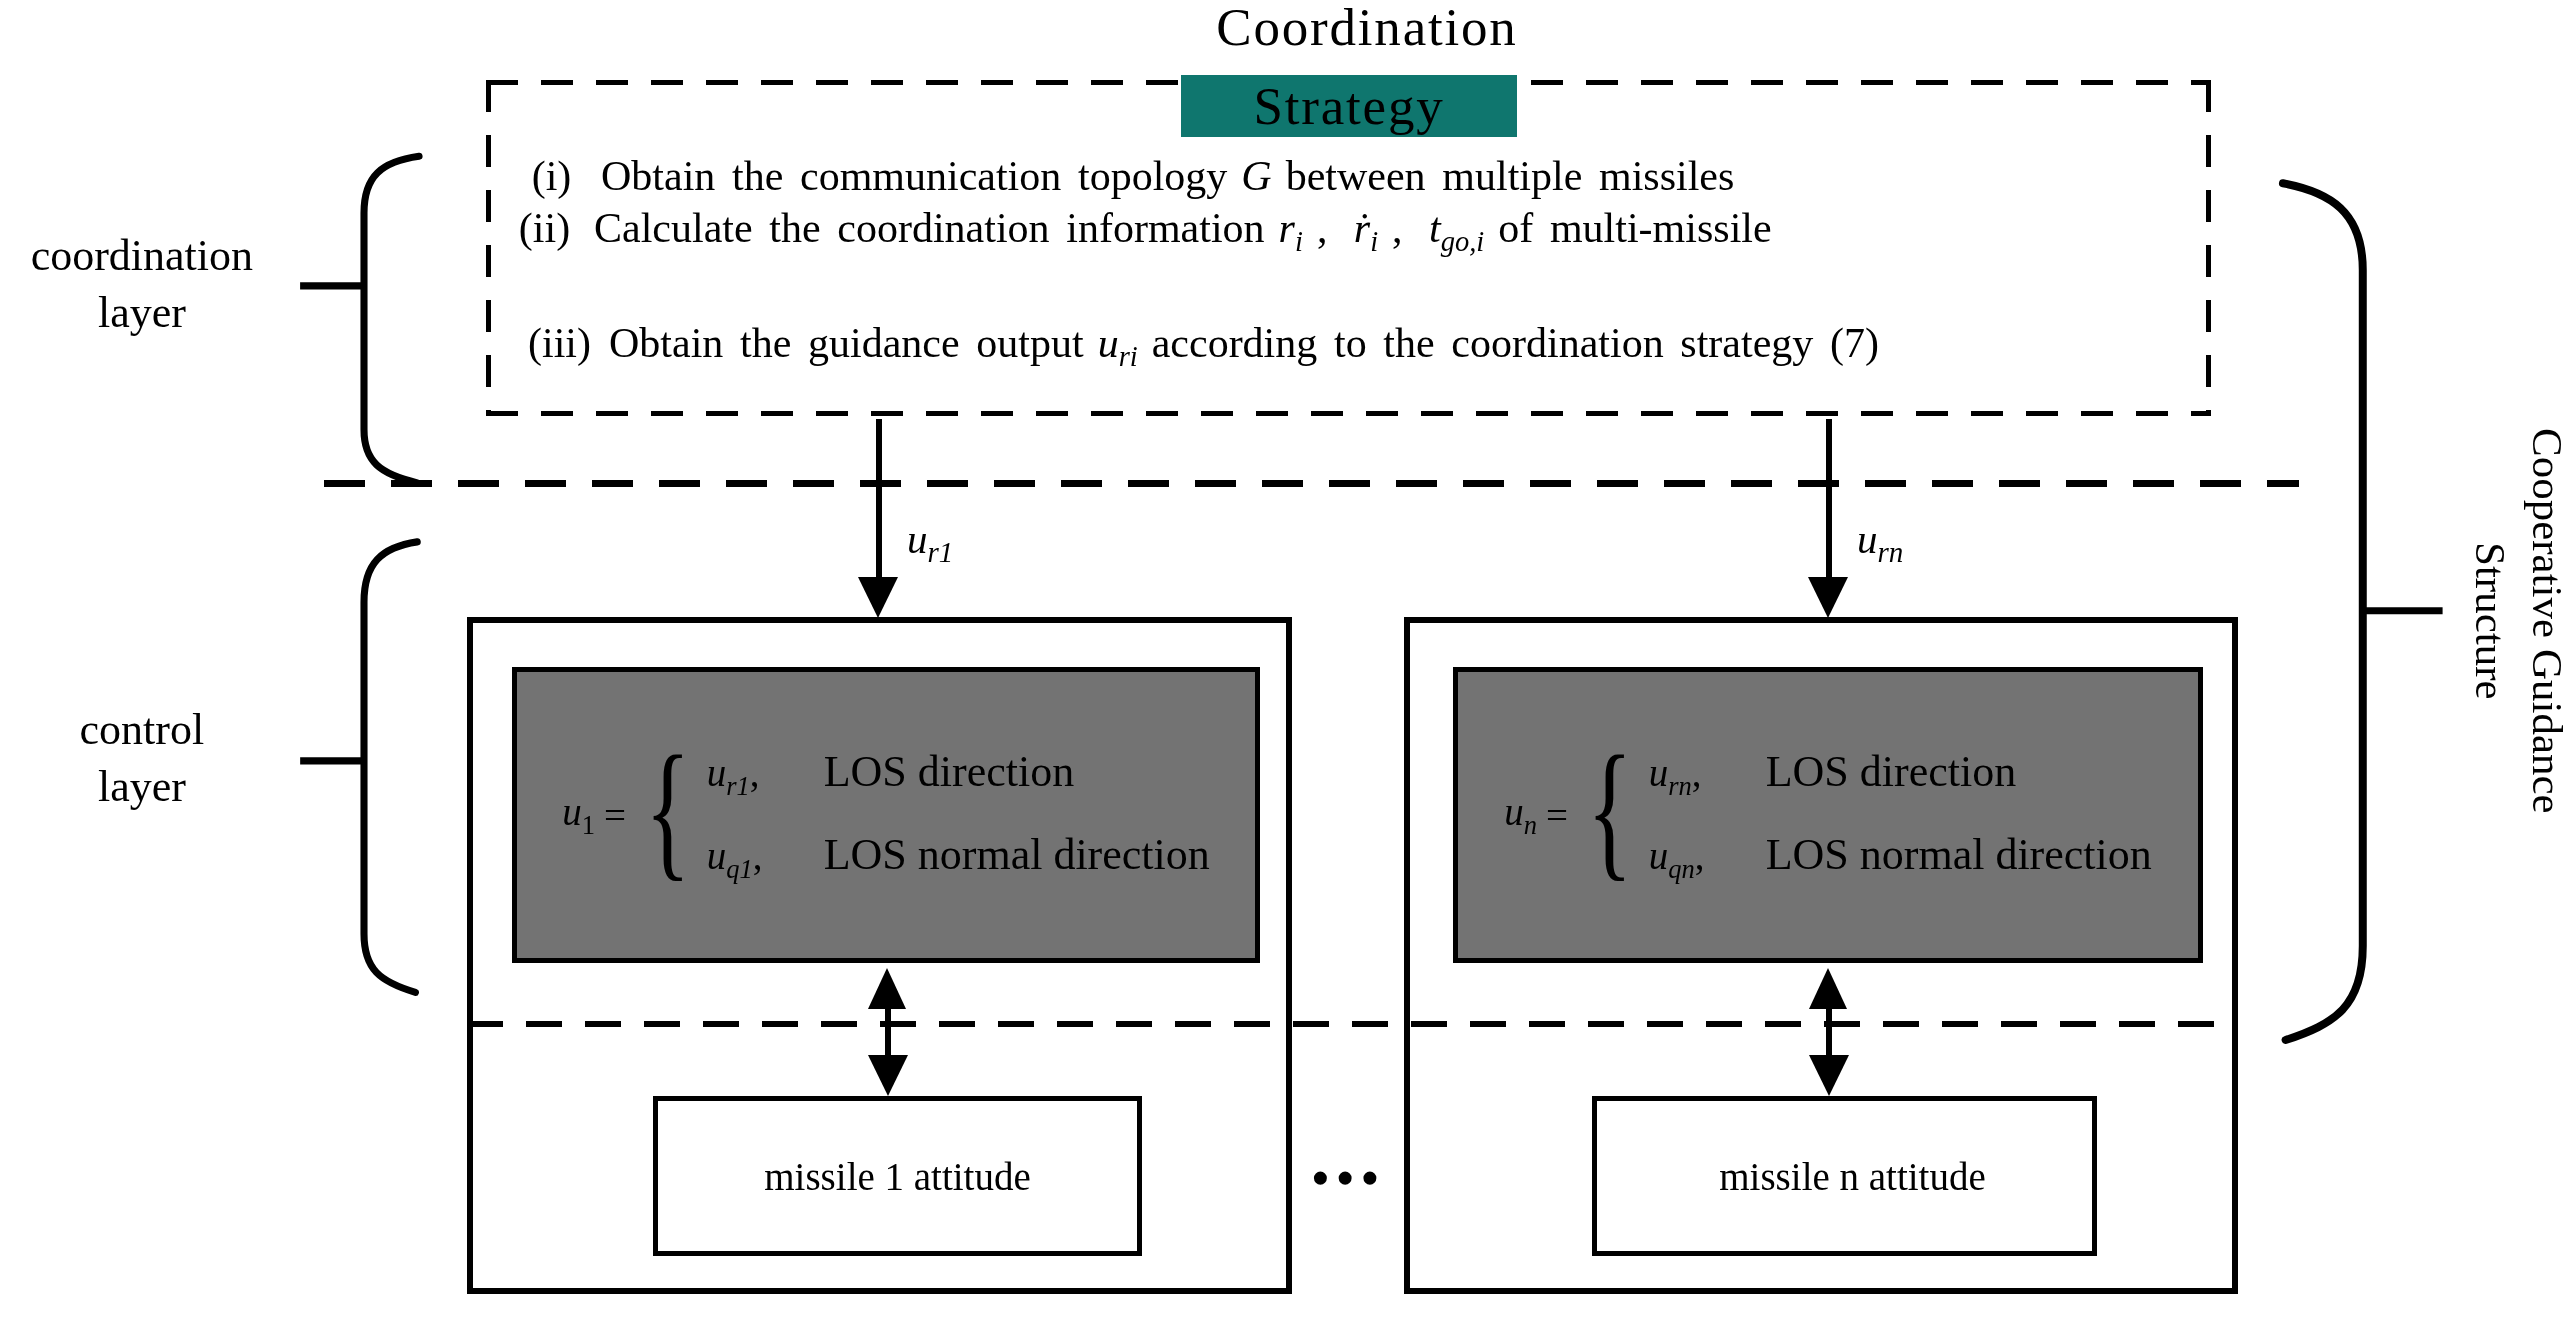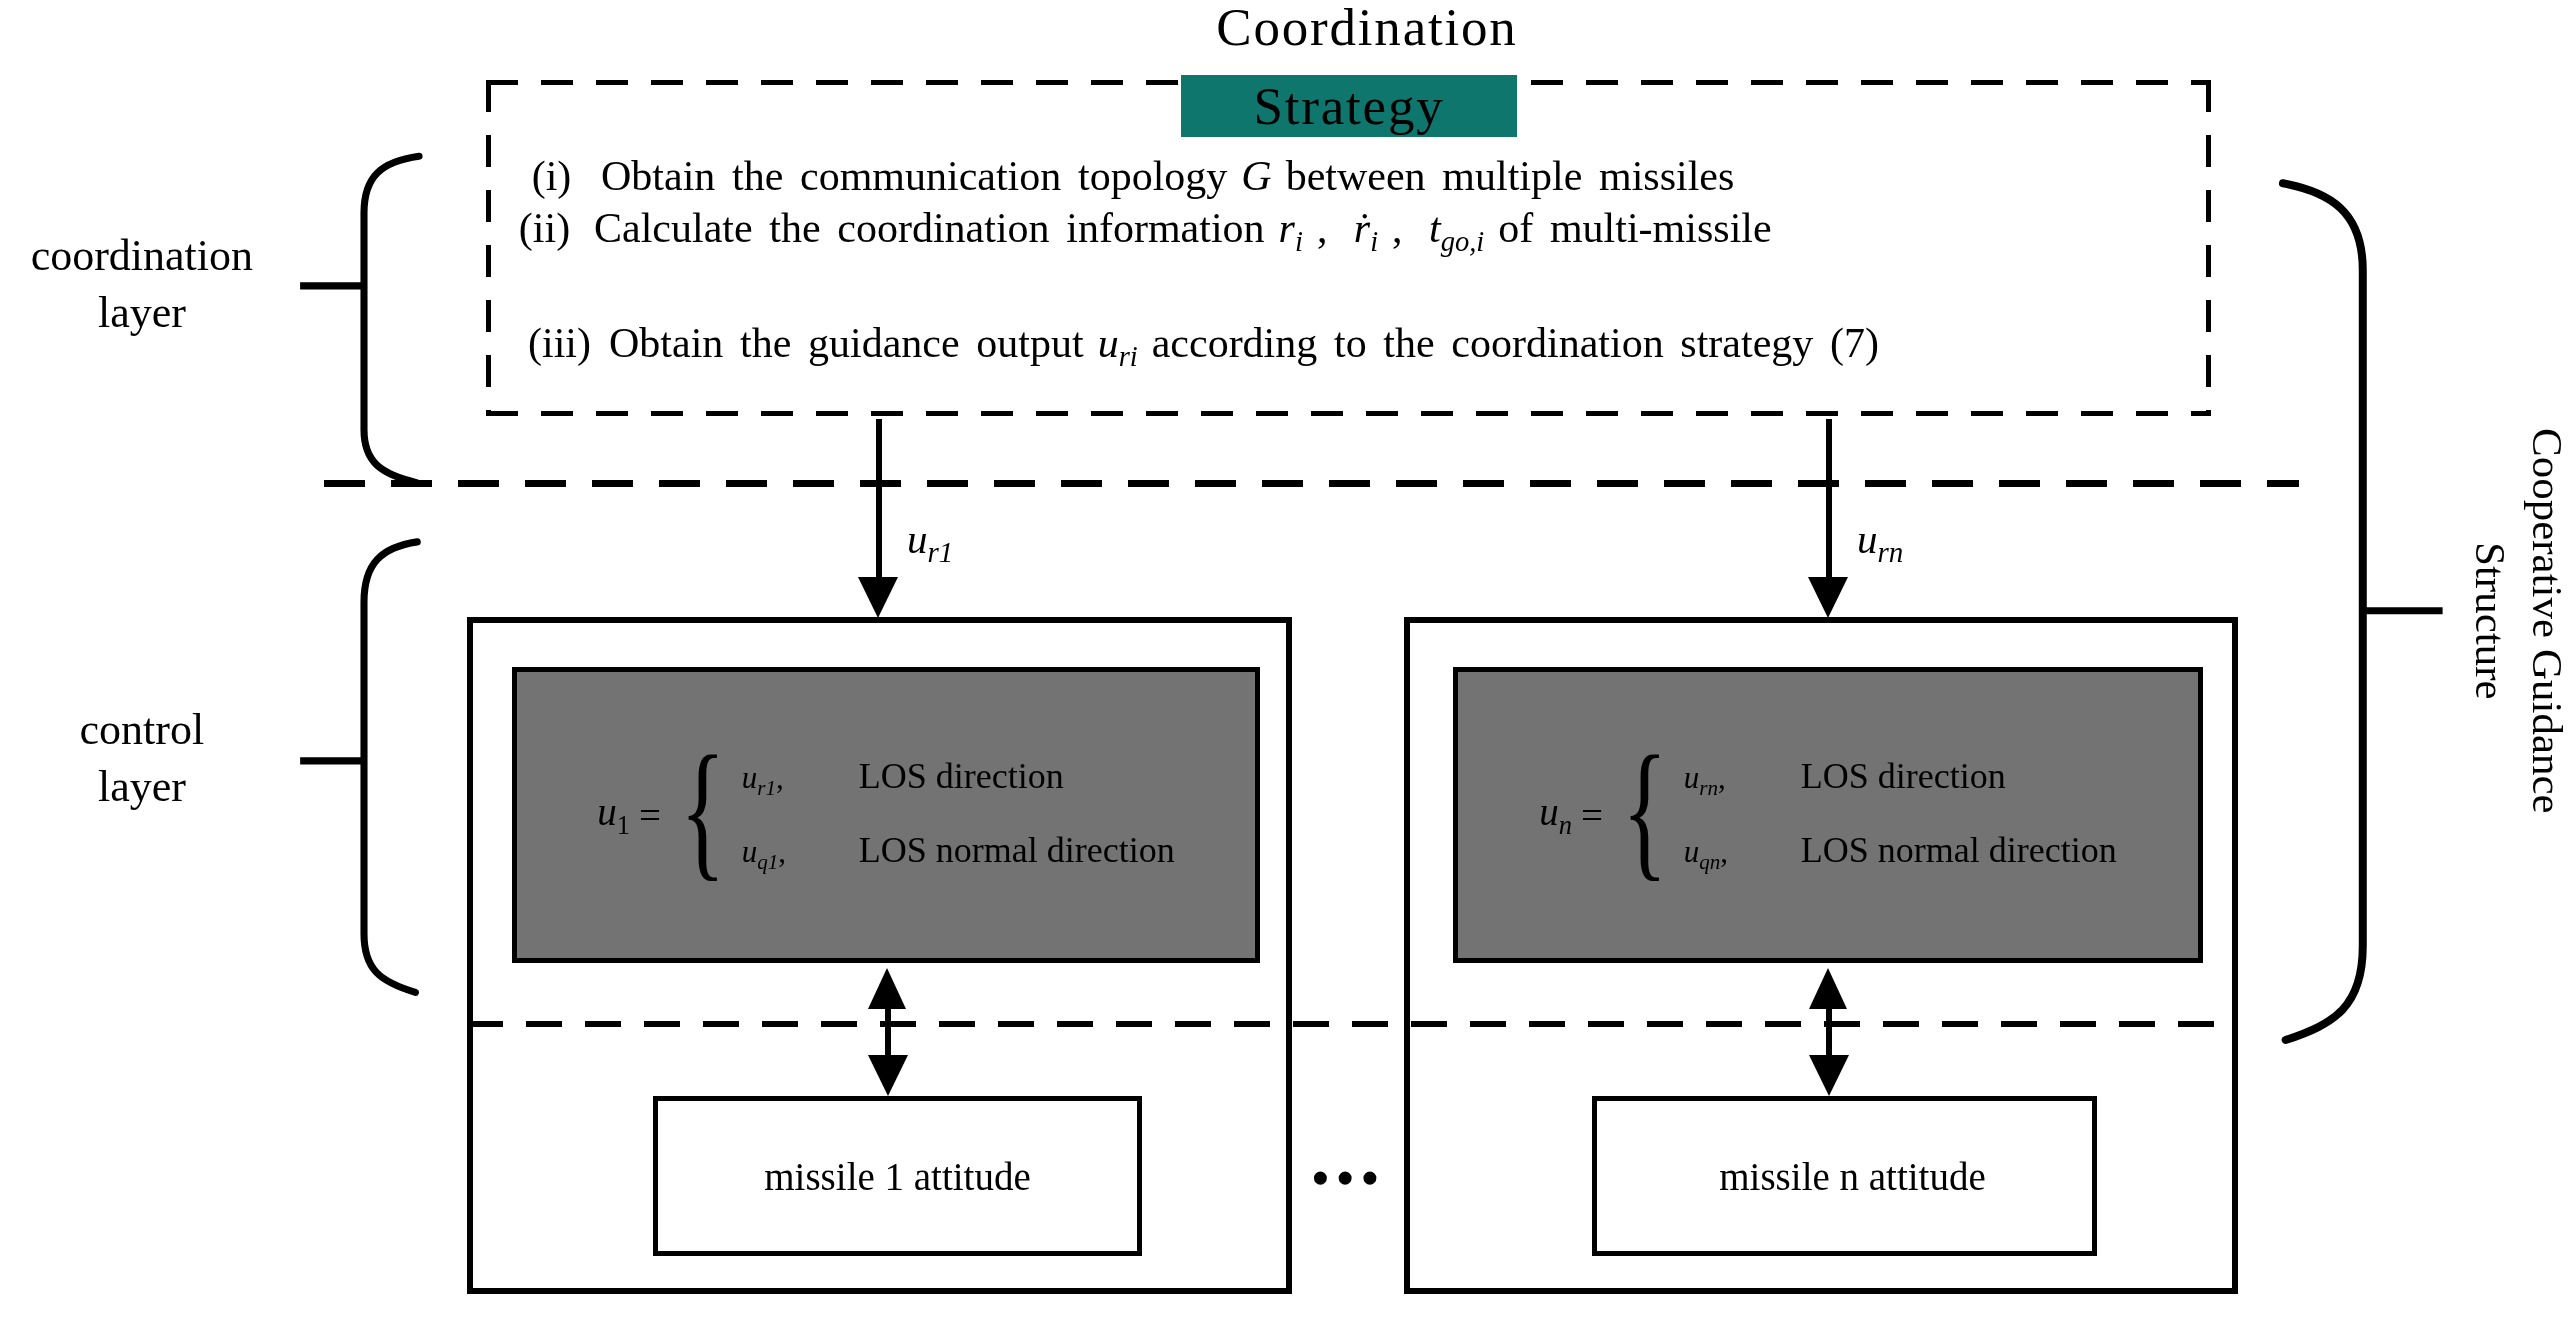--- a/index.html
+++ b/index.html
@@ -35,22 +35,22 @@
   .missile-box{position:absolute;border:5.3px solid #000;background:#fff;
                display:flex;align-items:center;justify-content:center;font-size:39px;}
   
   .equation{display:flex;align-items:center;font-size:39px;}
   .lhs i,.cmath i{font-style:italic;}
   .eqs{margin:0 12.4px 0 9px;}
   .bigbrace{font-size:153px;font-weight:400;line-height:0;transform:scaleX(.62);
             display:inline-block;margin:0 1.8px 0 -7px;position:relative;top:-5.3px;}
   .cases{display:flex;flex-direction:column;gap:27px;}
   .crow{display:flex;align-items:baseline;}
-  .cmath{display:inline-block;width:117px;font-size:31px;}
-  .clabel{font-size:36px;white-space:nowrap;}
+  .cmath{display:inline-block;width:117px;font-size:39px;}
+  .clabel{font-size:44px;white-space:nowrap;}
   
   .shaft{position:absolute;width:6.2px;background:#000;}
   .tri-down{position:absolute;width:0;height:0;border-left:20.4px solid transparent;
             border-right:20.4px solid transparent;border-top:41px solid #000;}
   .tri-up{position:absolute;width:0;height:0;border-left:19.5px solid transparent;
           border-right:19.5px solid transparent;border-bottom:41px solid #000;}
   
   .sig{position:absolute;font-size:41px;font-style:italic;}
   .sig sub{font-size:29px;font-style:italic;}
   .side-label{position:absolute;width:275px;text-align:center;font-size:44px;line-height:57px;}

